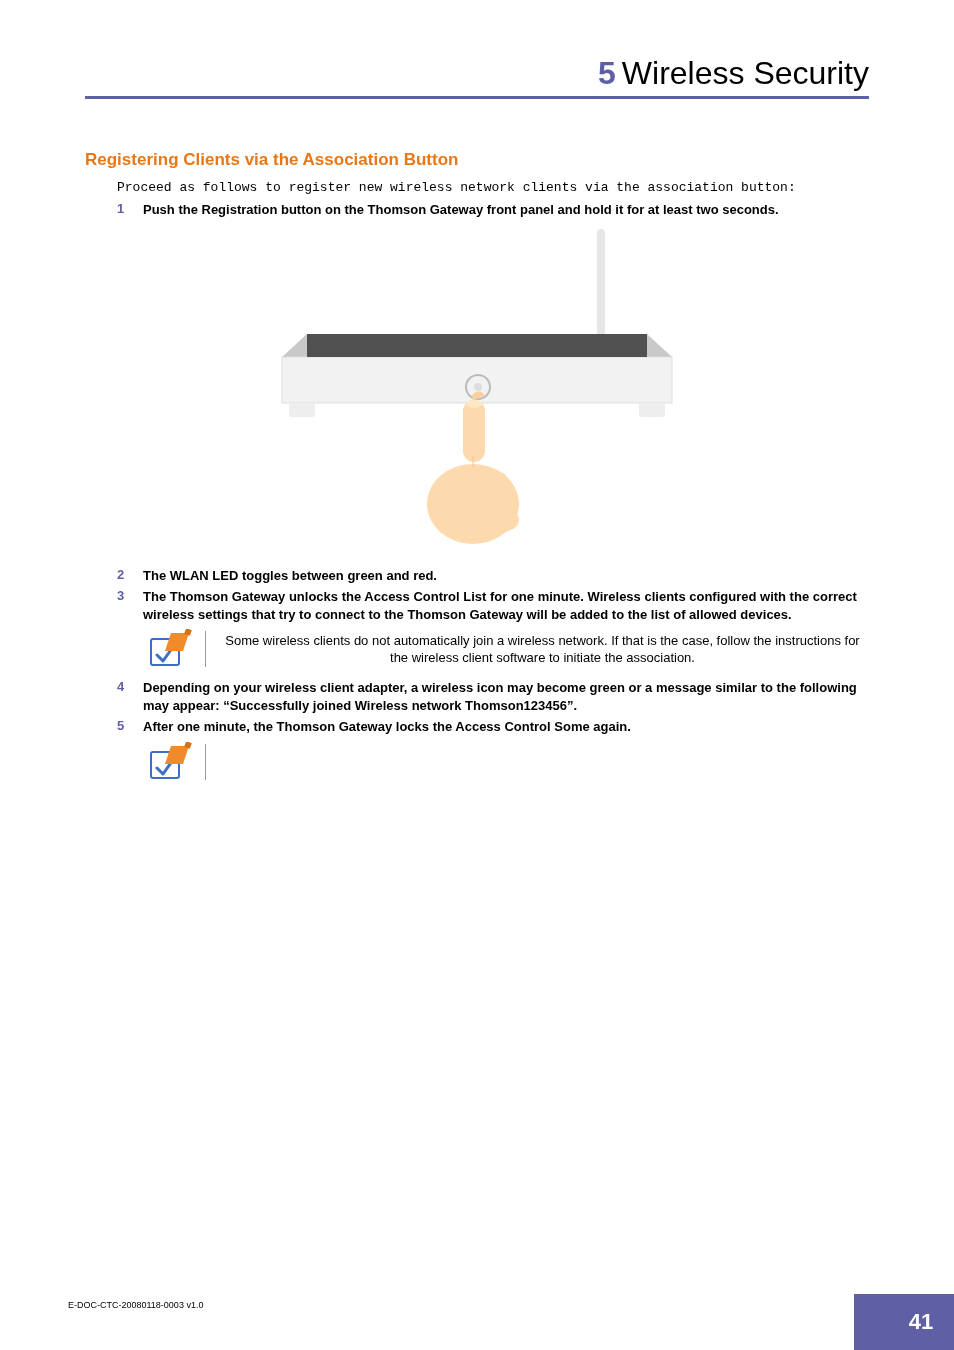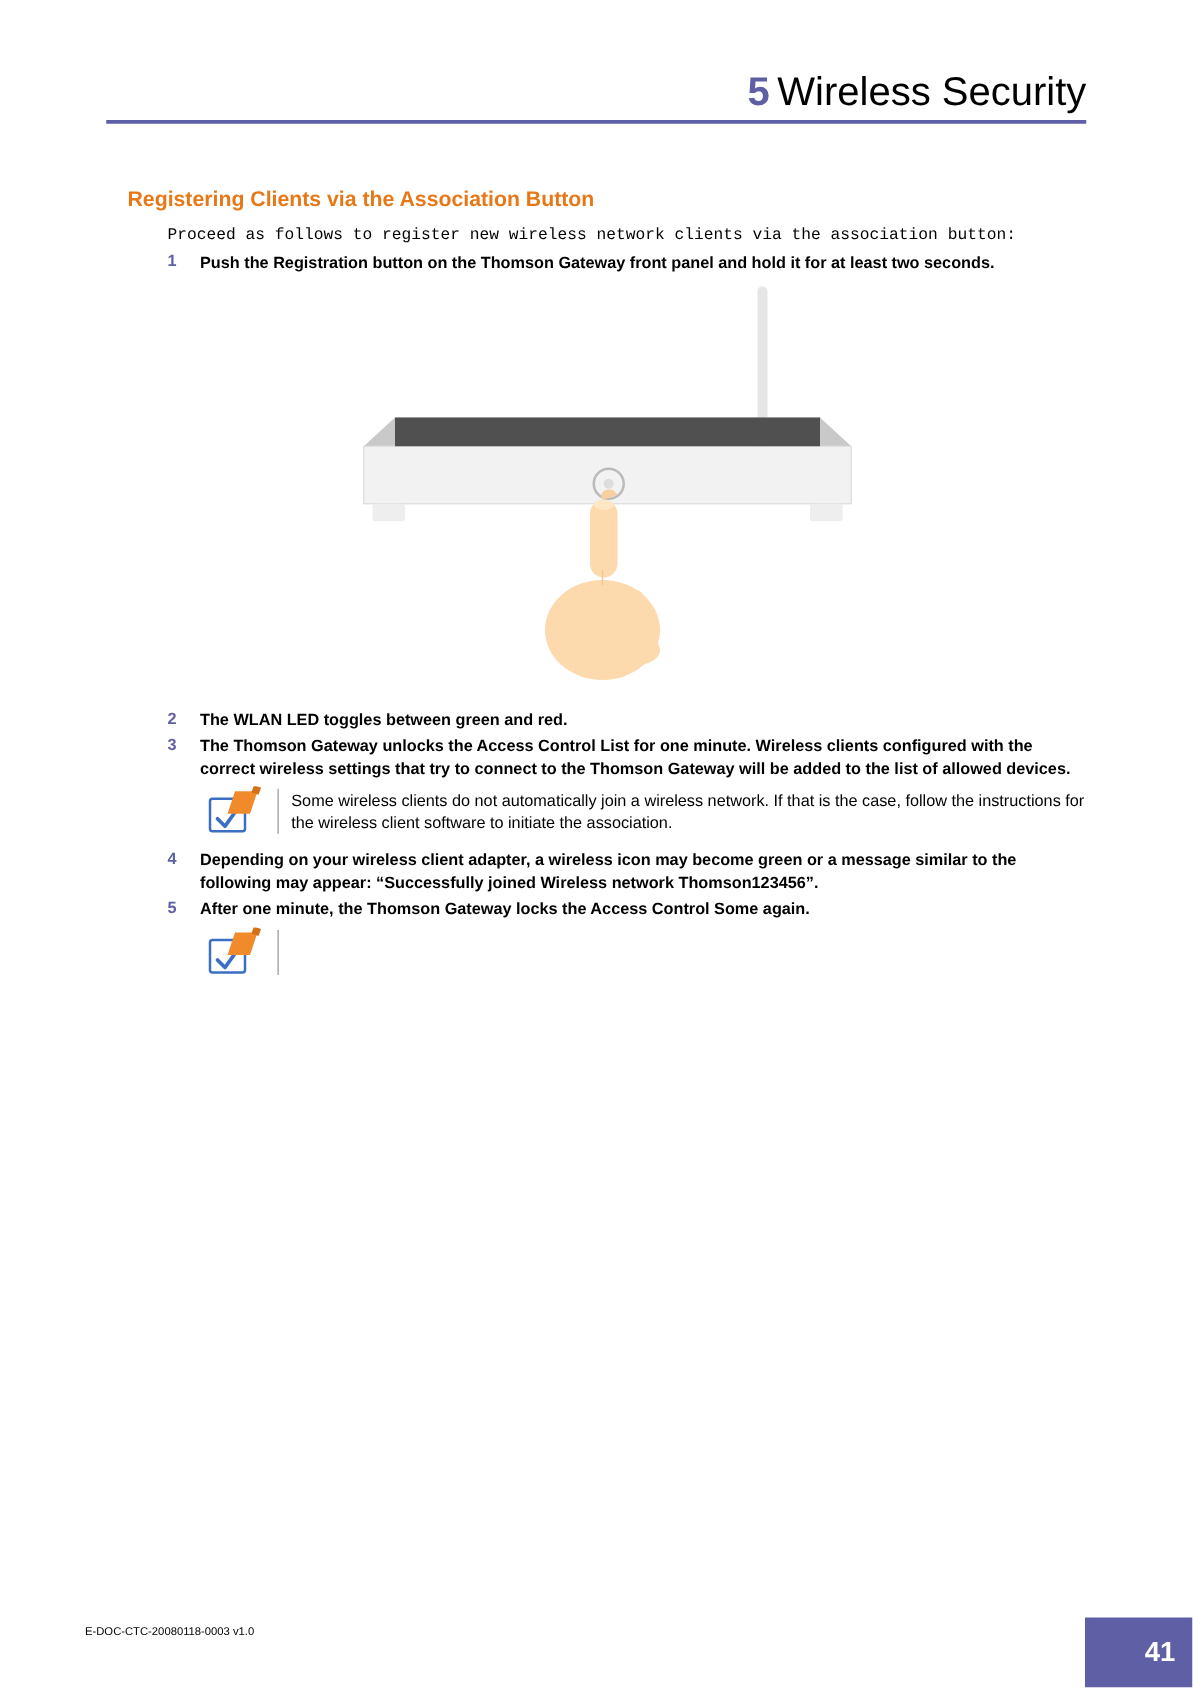--- a/index.html
+++ b/index.html
@@ -1,33 +1,33 @@
 <!DOCTYPE html>
 <html><head>
 <meta charset="utf-8">
 <style>
   * { box-sizing: border-box; margin: 0; padding: 0; }
   html, body { width: 954px; height: 1350px; background: #fff; font-family: "Helvetica Neue", Arial, sans-serif; color: #000; }
   .page { width: 954px; height: 1350px; position: relative; }
   .header-title { position: absolute; top: 55px; right: 85px; font-size: 32px; font-weight: 400; color: #000; }
   .header-title .num { font-weight: 700; color: #5f5fa6; margin-right: 6px; }
   .header-rule { position: absolute; top: 96px; left: 85px; right: 85px; height: 3px; background: #5f5fa6; }
-  .content { position: absolute; top: 150px; left: 102px; right: 85px; }
+  .content { position: absolute; top: 150px; left: 85px; right: 85px; }
   .section-title { font-size: 17px; font-weight: 700; color: #e77817; margin-bottom: 10px; font-family: Arial, sans-serif; }
   .intro { font-size: 13px; margin-left: 32px; margin-bottom: 6px; font-family: Liberation Mono, monospace; }
   .step { display: flex; font-size: 13px; margin-left: 32px; margin-bottom: 4px; }
   .step-num { width: 26px; flex: 0 0 26px; color: #5f5fa6; font-weight: 700; }
   .step-text { flex: 1; line-height: 1.35; font-weight: bold; }
   .illustration { margin: 10px 0 18px 0; display: flex; justify-content: center; }
-  .note-row { display: flex; margin-left: 58px; margin-top: 6px; margin-bottom: 10px; }
+  .note-row { display: flex; margin-left: 58px; margin-top: 6px; margin-bottom: 10px; text-align: center; }
   .note-icon { flex: 0 0 56px; display: flex; align-items: center; justify-content: center; }
   .note-divider { width: 1px; background: #999; margin: 2px 10px 2px 6px; }
   .note-text { flex: 1; font-size: 13px; line-height: 1.35; display: flex; align-items: center; }
   .footer-doc { position: absolute; left: 68px; bottom: 40px; font-size: 9px; color: #000; }
-  .footer-pagewrap { position: absolute; right: 0; bottom: 0; width: 86px; height: 56px; background: #5f5fa6; display: flex; align-items: center; justify-content: center; padding-left: 34px; }
+  .footer-pagewrap { position: absolute; right: 0; bottom: 0; width: 100px; height: 56px; background: #5f5fa6; display: flex; align-items: center; justify-content: center; padding-left: 34px; }
   .footer-page { color: #fff; font-size: 22px; font-weight: 700; }
 </style>
 </head>
 <body>
 
 <div class="page">
 
   <div class="header-title">
     <span class="num">5</span><span>Wireless Security</span>
   </div>

